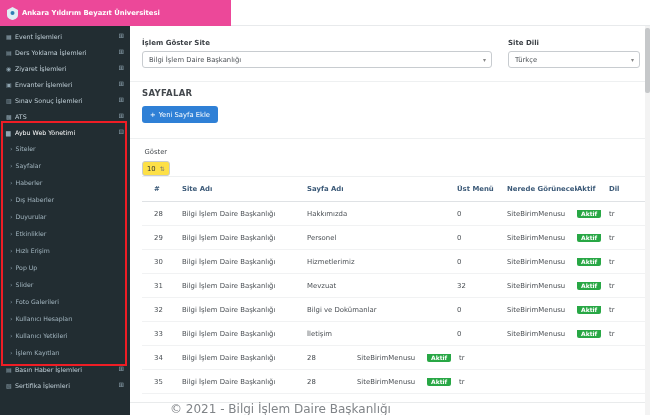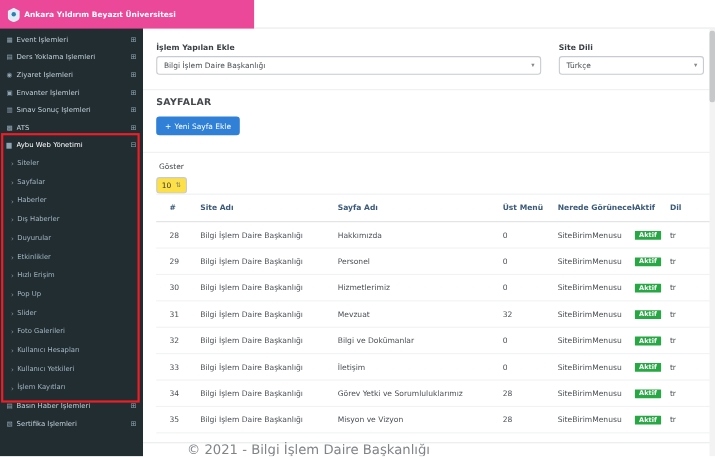--- a/index.html
+++ b/index.html
@@ -175,21 +175,21 @@
           <circle cx="5.5" cy="6" r="2" fill="#2e7fb5"></circle>
         </svg>
     </span>
     <span class="brand-title">Ankara Yıldırım Beyazıt Üniversitesi</span>
   </header>
 
   <div class="navbar"></div>
 
   <main class="main">
 
-    <span class="field-label lbl-site">İşlem Yapılan Ekle</span>
+    <span class="field-label lbl-site">İşlem Göster Site</span>
     <div class="select sel-site">
       <span>Bilgi İşlem Daire Başkanlığı</span>
       <span class="caret">▾</span>
     </div>
 
     <span class="field-label lbl-lang">Site Dili</span>
     <div class="select sel-lang">
       <span>Türkçe</span>
       <span class="caret">▾</span>
     </div>
@@ -274,30 +274,28 @@
             <div class="td c-site">Bilgi İşlem Daire Başkanlığı</div>
             <div class="td c-page">İletişim</div>
             <div class="td c-parent">0</div>
             <div class="td c-where">SiteBirimMenusu</div>
             <div class="td c-status"><span class="badge">Aktif</span></div>
             <div class="td c-lang">tr</div>
           </div>
           <div class="tr">
             <div class="td c-id">34</div>
             <div class="td c-site">Bilgi İşlem Daire Başkanlığı</div>
-            <div class="td c-page">Görev Yetki ve Sorumluluklarımız</div>
             <div class="td c-parent">28</div>
             <div class="td c-where">SiteBirimMenusu</div>
             <div class="td c-status"><span class="badge">Aktif</span></div>
             <div class="td c-lang">tr</div>
           </div>
           <div class="tr">
             <div class="td c-id">35</div>
             <div class="td c-site">Bilgi İşlem Daire Başkanlığı</div>
-            <div class="td c-page">Misyon ve Vizyon</div>
             <div class="td c-parent">28</div>
             <div class="td c-where">SiteBirimMenusu</div>
             <div class="td c-status"><span class="badge">Aktif</span></div>
             <div class="td c-lang">tr</div>
           </div>
           <div class="tr">
             <div class="td c-id">36</div>
             <div class="td c-site">Bilgi İşlem Daire Başkanlığı</div>
             <div class="td c-page"></div>
             <div class="td c-parent"></div>

